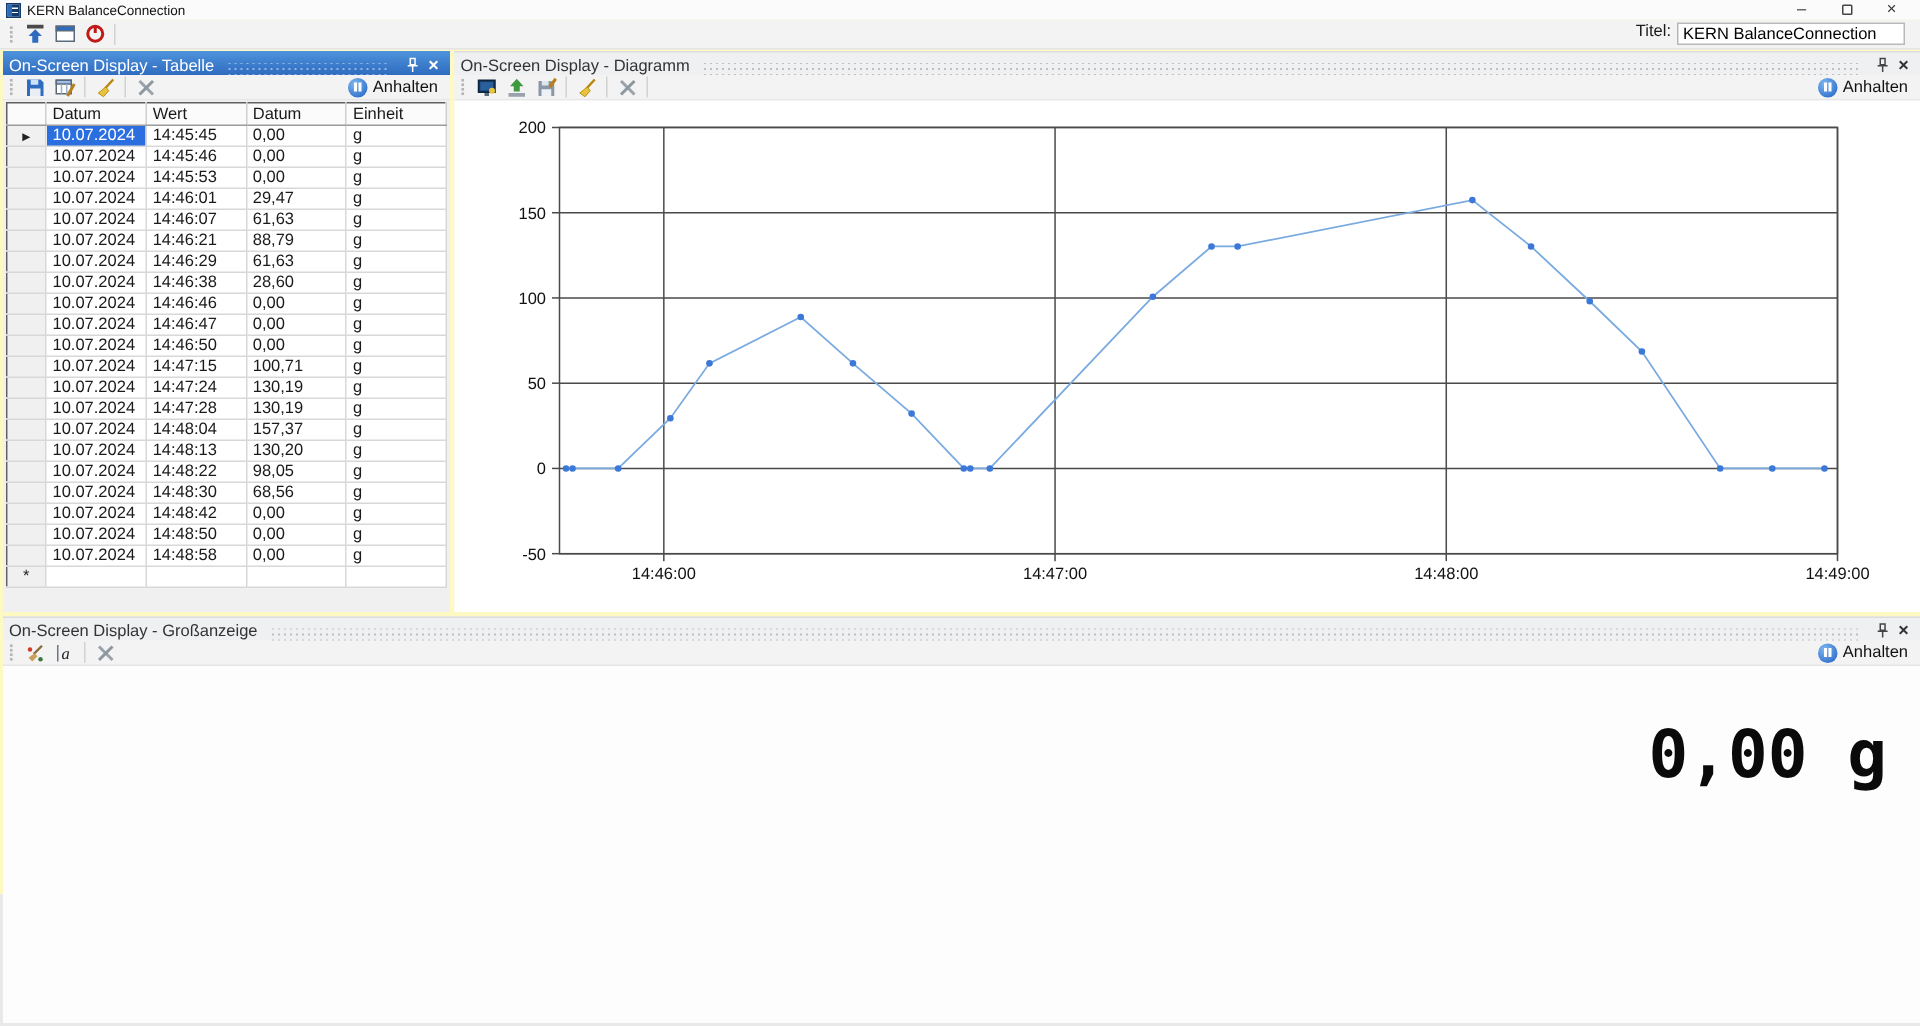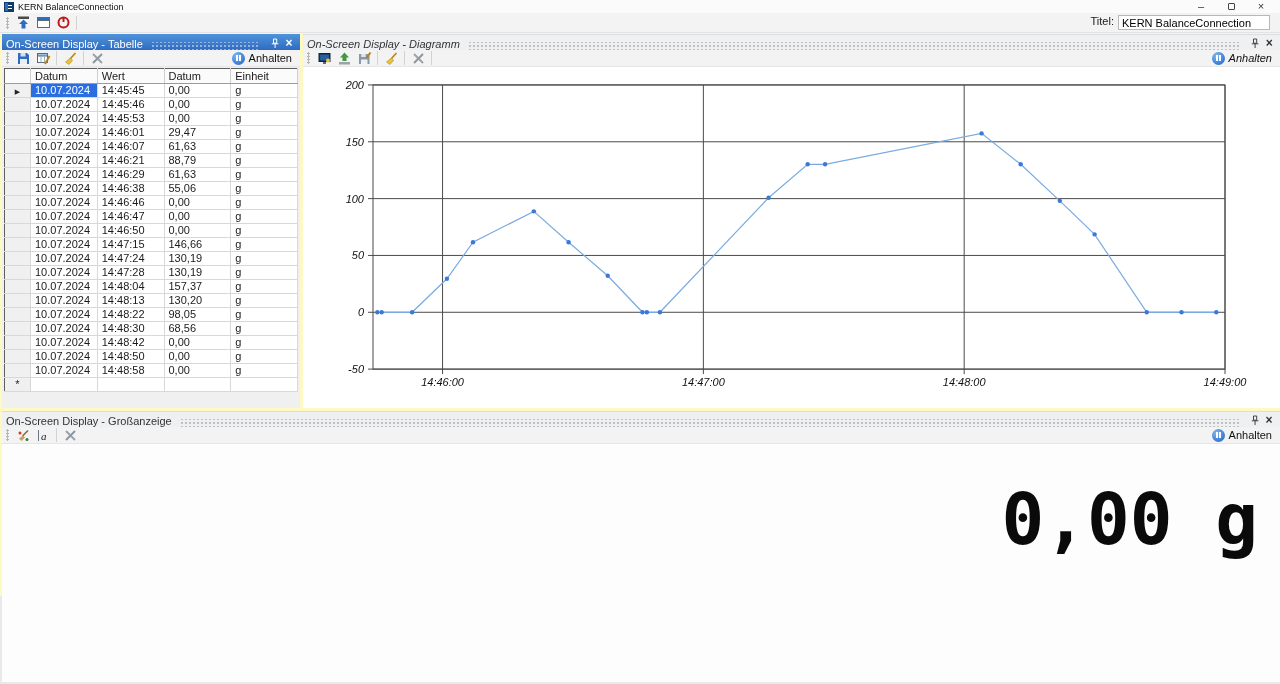--- a/index.html
+++ b/index.html
@@ -21,21 +21,21 @@
   .main-toolbar { position:absolute; left:0; top:13px; right:0; height:20px; background:#f3f3f3; border-bottom:1px solid #e3e3e3; display:flex; align-items:center; padding:0 6px; }
   .grip { width:3px; height:12px; margin:0 4px 0 0; background-image:radial-gradient(circle,#b5b5b5 1px,transparent 1.1px); background-size:3px 3px; flex:0 0 auto; }
   .tb-btn { width:20px; height:18px; display:flex; align-items:center; justify-content:center; flex:0 0 auto; }
   .tb-sep { width:1px; height:14px; background:#d2d2d2; margin:0 3px; flex:0 0 auto; }
   .titel-group { margin-left:auto; display:flex; align-items:flex-start; gap:4px; padding-right:4px; }
   .titel-input { width:152px; height:15px; border:1px solid #b8b8b8; background:#fff; font-family:"Liberation Sans",sans-serif; font-size:11px; padding:0 3px; }
 
   
   .panel { position:absolute; background:#f0f0f0; }
   .panel-table   { left:2px;   top:34px;  width:298px; height:374px; }
-  .panel-chart   { left:303px; top:34px;  right:0;     height:374px;font-style:italic; }
+  .panel-chart   { left:303px; top:34px;  right:0;     height:374px; }
   .panel-display { left:2px;   top:411px; right:0;     bottom:0; }
 
   .panel-title { height:16px; display:flex; align-items:flex-end; padding:0 4px; font-size:11px; }
   .panel-title.inactive { background:#eef0f1; color:#333; border-top:1px solid #dcdcdc; }
   .panel-title.active { background:linear-gradient(#4f93dc,#2f6cc0); color:#fff; }
   .title-dots { flex:1; height:8px; margin:0 8px; background-image:radial-gradient(circle, rgba(0,0,0,0.20) 0.8px, transparent 1px); background-size:4px 4px; background-position:0 2px; }
   .panel-title.active .title-dots { background-image:radial-gradient(circle, rgba(255,255,255,0.45) 0.8px, transparent 1px); }
   .title-btn { width:14px; height:14px; display:flex; align-items:center; justify-content:center; color:inherit; }
   .close-glyph { font-size:12px; font-weight:bold; line-height:1; }
 
@@ -54,21 +54,21 @@
   td.rowhead, th.rowhead { background:#f0f0f0; border-right:1px solid #c4c4c4; width:26px; text-align:center; color:#222; }
   td.sel { background:#2a6ee0; color:#fff; }
   .row-marker { font-size:7px; line-height:1; }
 
   
   .chart-area { background:#fff; height:341px; }
   .chart-area svg { display:block; width:100%; height:100%; font-family:"Liberation Sans",sans-serif; }
 
   
   .display-area { background:#fdfdfd; height:238px; text-align:right; padding:34px 22px 0 0; }
-  .big-value { font-family:"DejaVu Sans Mono", monospace; font-weight:bold; font-size:71px; color:#0a0a0a; letter-spacing:0; white-space:pre; }
+  .big-value { font-family:"DejaVu Sans Mono", monospace; font-weight:bold; font-size:44px; color:#0a0a0a; letter-spacing:0; white-space:pre; }
   svg.ic { width:15px; height:15px; }
 </style>
 </head>
 <body>
 
 <div class="window">
 
   <div class="titlebar">
     <span class="app-icon"></span>
     <span class="win-title">KERN BalanceConnection</span>
@@ -216,21 +216,21 @@
               <td class="rowhead"></td>
               <td>10.07.2024</td>
               <td>14:46:29</td>
               <td>61,63</td>
               <td>g</td>
             </tr>
             <tr>
               <td class="rowhead"></td>
               <td>10.07.2024</td>
               <td>14:46:38</td>
-              <td>55,06</td>
+              <td>28,60</td>
               <td>g</td>
             </tr>
             <tr>
               <td class="rowhead"></td>
               <td>10.07.2024</td>
               <td>14:46:46</td>
               <td>0,00</td>
               <td>g</td>
             </tr>
             <tr>
@@ -244,21 +244,21 @@
               <td class="rowhead"></td>
               <td>10.07.2024</td>
               <td>14:46:50</td>
               <td>0,00</td>
               <td>g</td>
             </tr>
             <tr>
               <td class="rowhead"></td>
               <td>10.07.2024</td>
               <td>14:47:15</td>
-              <td>146,66</td>
+              <td>100,71</td>
               <td>g</td>
             </tr>
             <tr>
               <td class="rowhead"></td>
               <td>10.07.2024</td>
               <td>14:47:24</td>
               <td>130,19</td>
               <td>g</td>
             </tr>
             <tr>

